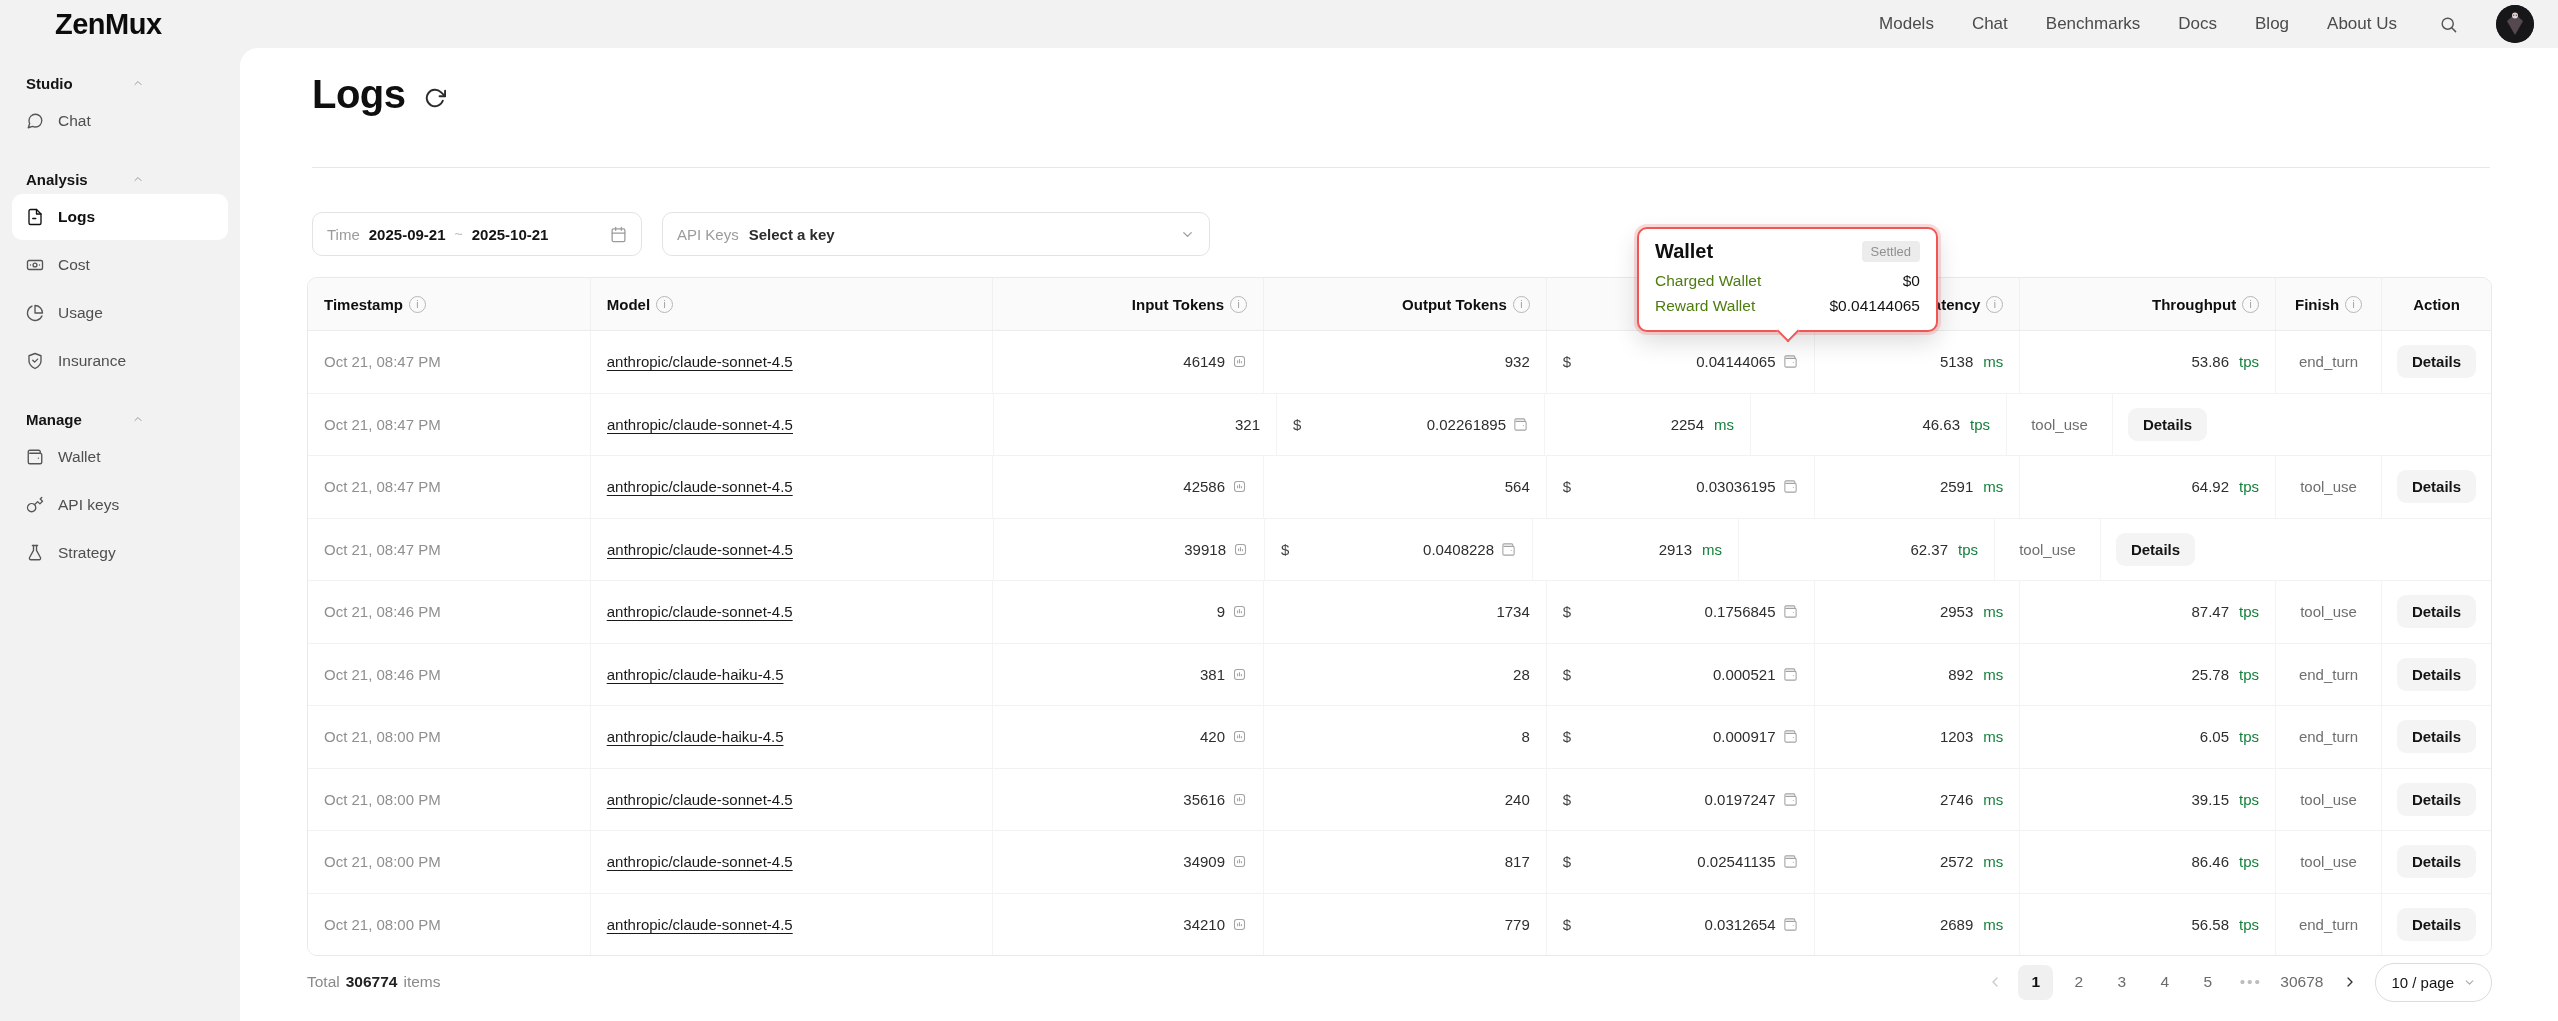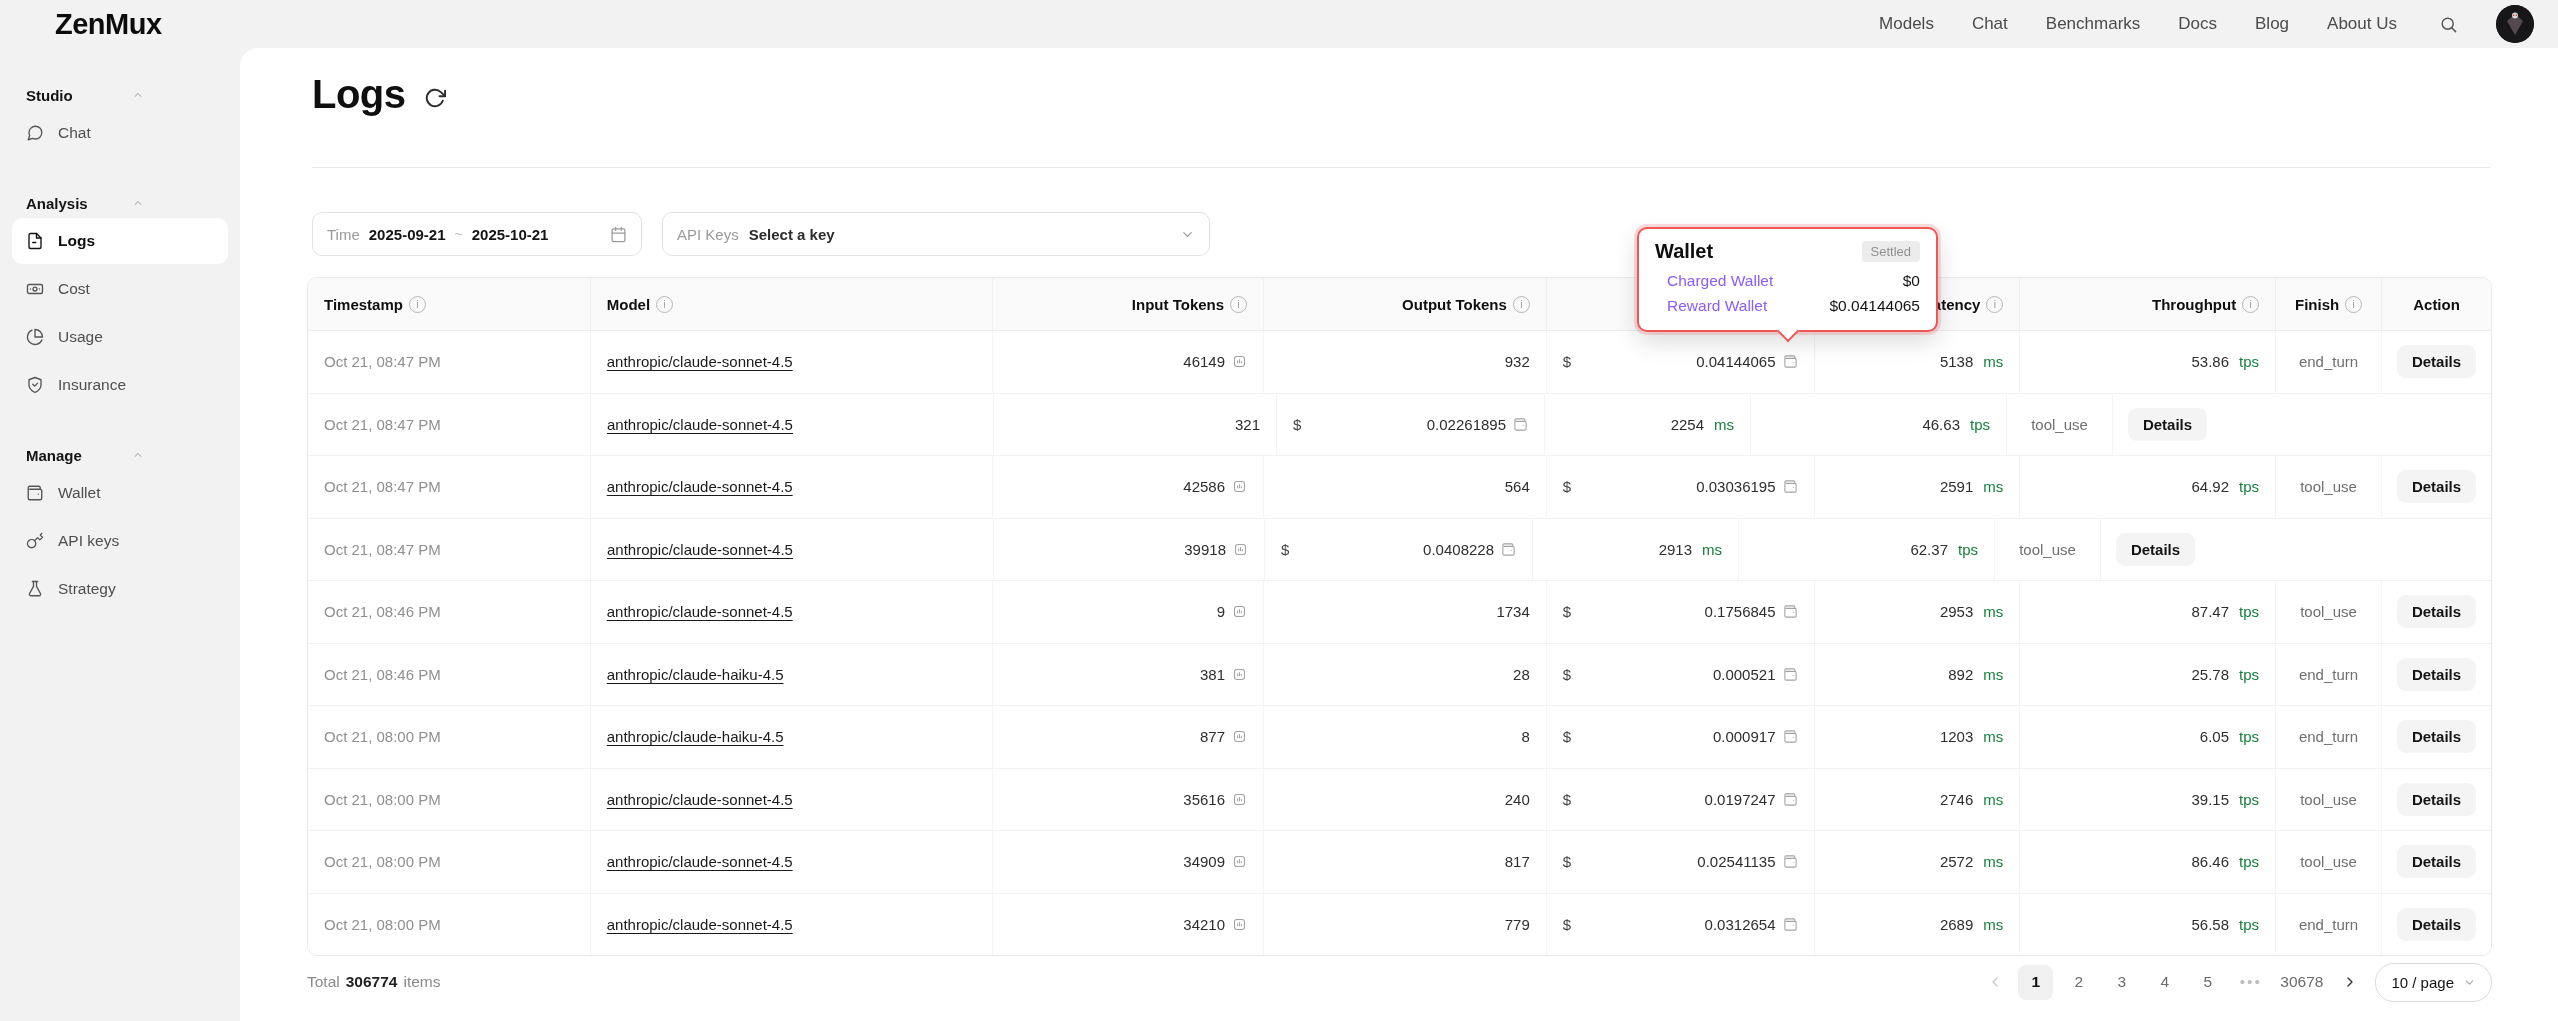--- a/index.html
+++ b/index.html
@@ -11,21 +11,21 @@
   svg{display:block}
   
   .topnav{position:absolute;top:0;left:0;right:0;height:48px;display:flex;align-items:center;padding:0 24px 0 55px;box-sizing:border-box;}
   .brand{font-size:29px;font-weight:800;letter-spacing:-.5px;color:#0c0c0c;}
   .nav-right{margin-left:auto;display:flex;align-items:center;gap:38px;}
   .nav-item{font-size:17px;color:#4b4b4b;cursor:pointer;}
   .nav-search{color:#555;margin-left:4px;cursor:pointer;}
   .avatar{width:38px;height:38px;border-radius:50%;background:#17171a;overflow:hidden;cursor:pointer;display:flex;align-items:center;justify-content:center;}
   
   .sidebar{position:absolute;top:48px;left:0;width:240px;bottom:0;box-sizing:border-box;}
-  .side-section{margin-top:34px;}
+  .side-section{margin-top:22px;}
   .side-head{height:26px;display:flex;align-items:center;padding:0 0 0 26px;cursor:pointer;}
   .side-head .lbl{font-size:15px;font-weight:700;color:#141414;}
   .side-head .caret{margin-left:auto;margin-right:96px;color:#9a9a9a;}
   .side-item{height:46px;margin:2px 12px 0;padding:0 14px;display:flex;align-items:center;gap:14px;border-radius:10px;cursor:pointer;color:#4f4f4f;}
   .side-item .icon{color:#565656;}
   .side-item .lbl{font-size:15.5px;}
   .side-item.active{background:#ffffff;color:#0f0f0f;}
   .side-item.active .icon{color:#111;}
   .side-item.active .lbl{font-weight:700;}
   
@@ -87,21 +87,21 @@
   .pg-nav.prev{color:#c9c9c9;}
   .pg-nav.next{color:#333;}
   .page-size{margin-left:10px;height:37px;border:1px solid #dcdcdc;border-radius:19px;display:flex;align-items:center;gap:9px;padding:0 15px;font-size:15px;color:#141414;cursor:pointer;background:#fff;}
   .page-size .chev{color:#a8a8a8;}
   
   .tooltip{position:absolute;left:1637px;top:227px;width:301px;box-sizing:border-box;background:#fff;border:2px solid #ef5656;border-radius:10px;box-shadow:0 0 0 3px rgba(240,82,82,.20),0 10px 24px rgba(0,0,0,.14);padding:11px 16px 12px;z-index:50;}
   .tooltip .t-head{display:flex;align-items:center;justify-content:space-between;margin-bottom:5px;}
   .tooltip .t-title{font-size:20px;font-weight:700;color:#0f0f0f;}
   .tooltip .t-badge{background:#ececec;color:#909090;font-size:13px;padding:3px 9px;border-radius:4px;}
   .tooltip .t-row{display:flex;justify-content:space-between;line-height:25px;}
-  .tooltip .t-lbl{color:#8b5cf6;font-size:15.5px;margin-left:12px;}
+  .tooltip .t-lbl{color:#4d7c0f;font-size:15.5px;}
   .tooltip .t-val{color:#141414;font-size:15.5px;}
   .tooltip .arrow{position:absolute;left:50%;bottom:-9px;width:14px;height:14px;background:#fff;border-right:2px solid #ef5656;border-bottom:2px solid #ef5656;transform:translateX(-50%) rotate(45deg);}
 </style>
 </head>
 <body>
 
 <div class="topnav">
   <div class="brand">ZenMux</div>
   <div class="nav-right">
 
@@ -577,21 +577,21 @@
           </div>
         </div>
         <div class="tr">
           <div class="td col-ts">
             <span class="ts-txt">Oct 21, 08:00 PM</span>
           </div>
           <div class="td col-model">
             <a class="model-link">anthropic/claude-haiku-4.5</a>
           </div>
           <div class="td col-in al-r">
-            <span>877</span>
+            <span>420</span>
             <span class="mini-ic">
               <svg width="15" height="15" viewBox="0 0 24 24" fill="none" stroke="currentColor" stroke-width="1.7" stroke-linecap="round" stroke-linejoin="round">
                 <rect x="4" y="4" width="16" height="16" rx="4"></rect>
                 <path d="M9 14v-3M12 14v-5M15 14v-2"></path>
               </svg>
             </span>
           </div>
           <div class="td col-out al-r">
             <span>8</span>
           </div>

